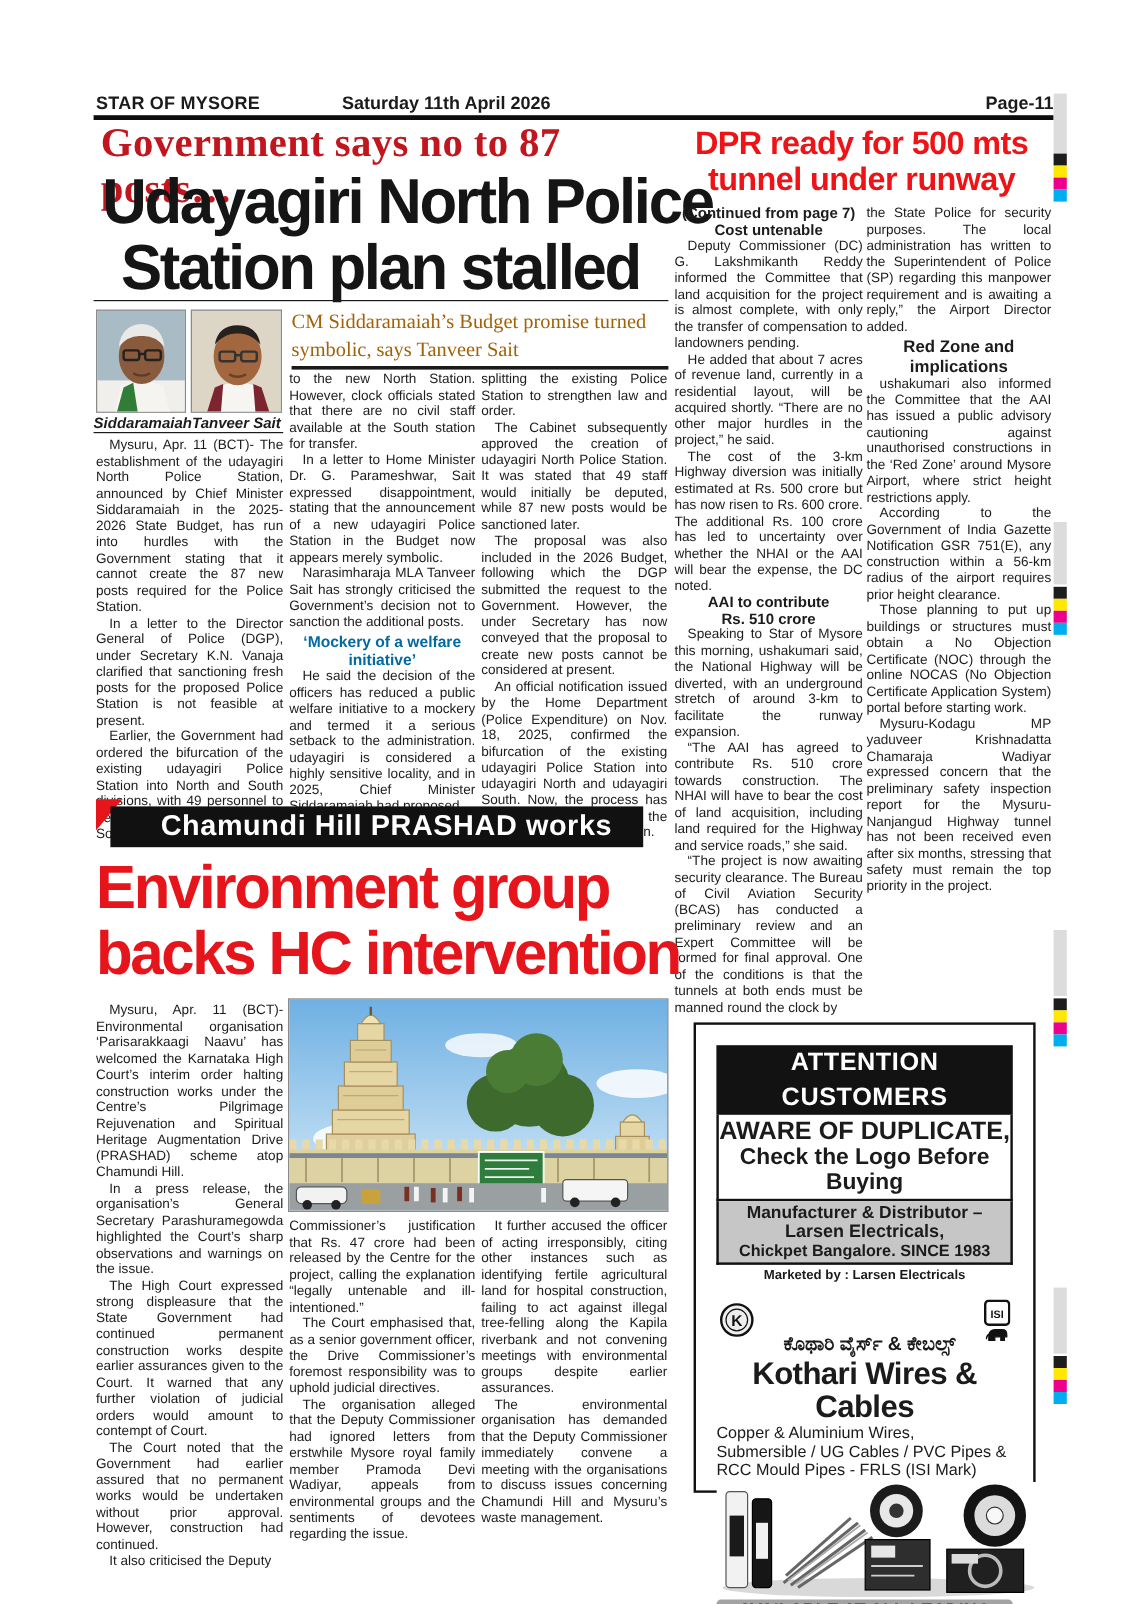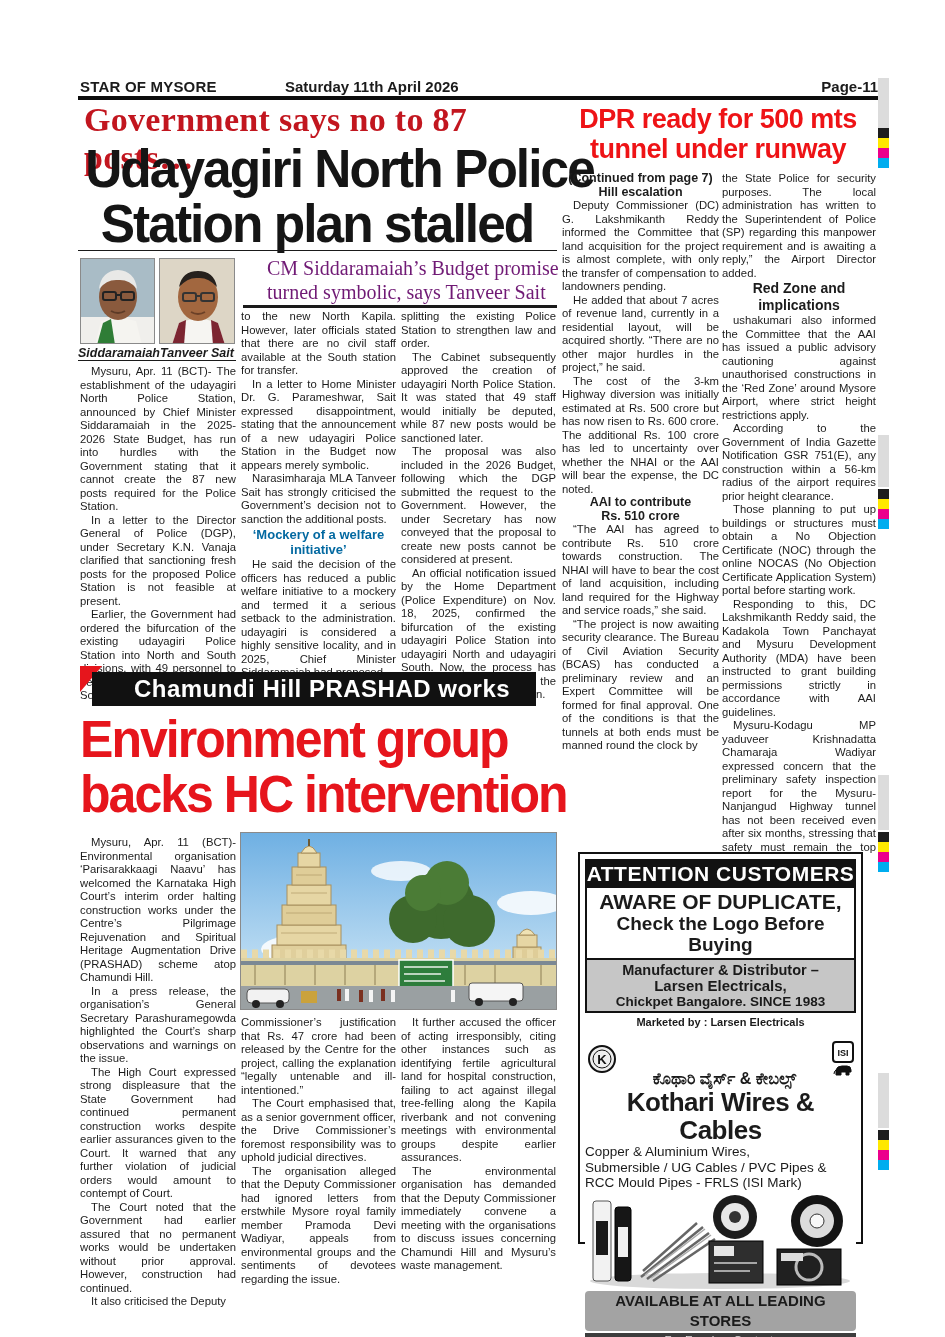--- a/index.html
+++ b/index.html
@@ -11,39 +11,39 @@
   
   .mast-brand { font-size:15px; font-weight:bold; letter-spacing:.2px; }
   .mast-date  { font-size:15px; font-weight:bold; }
   .mast-page  { font-size:15px; font-weight:bold; }
   .mast-rule  { background:#0d0d0d; }
 
   
   .kicker { font-family:"Liberation Serif", serif; font-weight:bold; font-size:34px; color:#c2161f; letter-spacing:.3px; }
   .head-black { font-weight:900; color:#151515; text-align:center; font-size:53px; line-height:55px; letter-spacing:-2px; transform:scaleX(.97); transform-origin:center; white-space:nowrap; }
   .dpr-head { font-weight:900; color:#ee1316; text-align:center; font-size:27px; line-height:30px; letter-spacing:-.5px; }
-  .subhead-serif { font-family:"Liberation Serif", serif; font-size:20px; line-height:24px; color:#701a75;margin-left:24px; }
+  .subhead-serif { font-family:"Liberation Serif", serif; font-size:17px; line-height:24px; color:#a16207; }
   .env-head { font-weight:900; color:#e6151c; font-size:51px; line-height:55px; letter-spacing:-2px; transform:scaleX(.98); transform-origin:left; white-space:nowrap; }
   .banner { background:#111; color:#fff; font-weight:bold; font-size:24px; text-align:center; line-height:34px; letter-spacing:.5px; }
   .banner-flag { width:0; height:0; border-left:22px solid #e6151c; border-bottom:26px solid transparent; }
 
   
   .col { font-size:11.3px; line-height:13.5px; text-align:justify; color:#1c1c1c; }
   .col p { text-indent:11px; margin:0; }
   .col p.ni { text-indent:0; }
   .col .bold-center { font-weight:bold; text-align:center; text-indent:0; font-size:12.5px; }
   .col .red-center { color:#0369a1; font-weight:bold; text-align:center; text-indent:0; font-size:13px; line-height:15px; margin:1px 0; }
   .rule-thin { background:#1a1a1a; height:1px; }
   .rule-mid { background:#1a1a1a; height:3px; }
 
   .photo-frame { border:1px solid #8a8a8a; overflow:hidden; background:#cfd6da; }
   .photo-cap { font-size:12.5px; font-weight:bold; font-style:italic; text-align:center; }
 
   
-  .ad-box { border:2.5px solid #111; background:#fff; padding:5px; }
+  .ad-box { border:2.5px solid #111; background:#fff; padding:17px; }
   .ad-attn { background:#121212; color:#fff; font-weight:900; text-align:center; font-size:21px; line-height:29px; letter-spacing:.5px; }
   .ad-dup { border:2px solid #111; border-top:none; text-align:center; padding:2px 0 3px; }
   .ad-dup-l1 { font-weight:900; font-size:21px; line-height:23px; }
   .ad-dup-l2 { font-weight:900; font-size:19px; line-height:21px; }
   .ad-dist { background:#c6c6c6; border:2px solid #111; border-top:none; text-align:center; padding:2px 0; }
   .ad-dist-l1 { font-weight:bold; font-size:14.5px; line-height:16px; }
   .ad-dist-l2 { font-weight:900; font-size:15px; line-height:16px; }
   .ad-dist-l3 { font-weight:bold; font-size:13.5px; line-height:15px; }
   .ad-marketed { font-weight:bold; font-size:11px; text-align:center; margin-top:3px; }
   .ad-kannada-row { display:flex; align-items:center; justify-content:space-between; padding:0 2px; margin-top:1px; }
@@ -114,52 +114,52 @@
   <div class="abs photo-cap" style="left:78px; top:346px; width:79px;">Siddaramaiah</div>
   <div class="abs photo-cap" style="left:157px; top:346px; width:80px;">Tanveer Sait</div>
   <div class="abs rule-thin" style="left:78px; top:360px; width:158px;"></div>
 
   <div class="abs col" style="left:80px; top:365px; width:156px; height:296px;">
     <p>Mysuru, Apr. 11 (BCT)- The establishment of the udayagiri North Police Station, announced by Chief Minister Siddaramaiah in the 2025-2026 State Budget, has run into hurdles with the Government stating that it cannot create the 87 new posts required for the Police Station.</p>
     <p>In a letter to the Director General of Police (DGP), under Secretary K.N. Vanaja clarified that sanctioning fresh posts for the proposed Police Station is not feasible at present.</p>
     <p>Earlier, the Government had ordered the bifurcation of the existing udayagiri Police Station into North and South divisions, with 49 personnel to be deputed from the udayagiri South Station</p>
   </div>
   <div class="abs col" style="left:241px; top:310px; width:155px; height:351px;">
-    <p class="ni">to the new North Kapila. However, later officials stated that there are no civil staff available at the South station for transfer.</p>
+    <p class="ni">to the new North Station. However, clock officials stated that there are no civil staff available at the South station for transfer.</p>
     <p>In a letter to Home Minister Dr. G. Parameshwar, Sait expressed disappointment, stating that the announcement of a new udayagiri Police Station in the Budget now appears merely symbolic.</p>
     <p>Narasimharaja MLA Tanveer Sait has strongly criticised the Government’s decision not to sanction the additional posts.</p>
     <div class="red-center">‘Mockery of a welfare initiative’</div>
     <p>He said the decision of the officers has reduced a public welfare initiative to a mockery and termed it a serious setback to the administration. udayagiri is considered a highly sensitive locality, and in 2025, Chief Minister Siddaramaiah had proposed</p>
   </div>
   <div class="abs col" style="left:401px; top:310px; width:155px; height:351px;">
     <p class="ni">splitting the existing Police Station to strengthen law and order.</p>
     <p>The Cabinet subsequently approved the creation of udayagiri North Police Station. It was stated that 49 staff would initially be deputed, while 87 new posts would be sanctioned later.</p>
     <p>The proposal was also included in the 2026 Budget, following which the DGP submitted the request to the Government. However, the under Secretary has now conveyed that the proposal to create new posts cannot be considered at present.</p>
     <p>An official notification issued by the Home Department (Police Expenditure) on Nov. 18, 2025, confirmed the bifurcation of the existing udayagiri Police Station into udayagiri North and udayagiri South. Now, the process has been stalled as per the Government communication.</p>
   </div>
 
   <div class="abs col" style="left:562px; top:172px; width:157px; height:658px;">
     <div class="bold-center">(Continued from page 7)</div>
-    <div class="bold-center">Hill escalation</div>
+    <div class="bold-center">Cost untenable</div>
     <p>Deputy Commissioner (DC) G. Lakshmikanth Reddy informed the Committee that land acquisition for the project is almost complete, with only the transfer of compensation to landowners pending.</p>
     <p>He added that about 7 acres of revenue land, currently in a residential layout, will be acquired shortly. “There are no other major hurdles in the project,” he said.</p>
     <p>The cost of the 3-km Highway diversion was initially estimated at Rs. 500 crore but has now risen to Rs. 600 crore. The additional Rs. 100 crore has led to uncertainty over whether the NHAI or the AAI will bear the expense, the DC noted.</p>
     <div class="bold-center">AAI to contribute</div>
     <div class="bold-center">Rs. 510 crore</div>
+    <p>Speaking to Star of Mysore this morning, ushakumari said, the National Highway will be diverted, with an underground stretch of around 3-km to facilitate the runway expansion.</p>
     <p>“The AAI has agreed to contribute Rs. 510 crore towards construction. The NHAI will have to bear the cost of land acquisition, including land required for the Highway and service roads,” she said.</p>
     <p>“The project is now awaiting security clearance. The Bureau of Civil Aviation Security (BCAS) has conducted a preliminary review and an Expert Committee will be formed for final approval. One of the conditions is that the tunnels at both ends must be manned round the clock by</p>
   </div>
   <div class="abs col" style="left:722px; top:172px; width:154px; height:658px;">
     <p class="ni">the State Police for security purposes. The local administration has written to the Superintendent of Police (SP) regarding this manpower requirement and is awaiting a reply,” the Airport Director added.</p>
     <div class="bold-center" style="font-size:14px; line-height:17px;">Red Zone and</div>
     <div class="bold-center" style="font-size:14px; line-height:17px;">implications</div>
     <p>ushakumari also informed the Committee that the AAI has issued a public advisory cautioning against unauthorised constructions in the ‘Red Zone’ around Mysore Airport, where strict height restrictions apply.</p>
     <p>According to the Government of India Gazette Notification GSR 751(E), any construction within a 56-km radius of the airport requires prior height clearance.</p>
     <p>Those planning to put up buildings or structures must obtain a No Objection Certificate (NOC) through the online NOCAS (No Objection Certificate Application System) portal before starting work.</p>
-    <p>Responding to this, DC Lakshmikanth Reddy said, the Kadakola Town Panchayat and Mysuru Development Authority (MDA) have been instructed to grant building permissions strictly in accordance with AAI guidelines.</p>
     <p>Mysuru-Kodagu MP yaduveer Krishnadatta Chamaraja Wadiyar expressed concern that the preliminary safety inspection report for the Mysuru-Nanjangud Highway tunnel has not been received even after six months, stressing that safety must remain the top priority in the project.</p>
   </div>
 
   <div class="abs banner-flag" style="left:80px; top:666px;"></div>
   <div class="abs banner" style="left:92px; top:672px; width:444px; height:34px;padding-left:16px;">Chamundi Hill PRASHAD works</div>
   <div class="abs" style="left:80px; top:712px; width:478px;">
     <div class="env-head">Environment group</div>
     <div class="env-head">backs HC intervention</div>
   </div>
 

